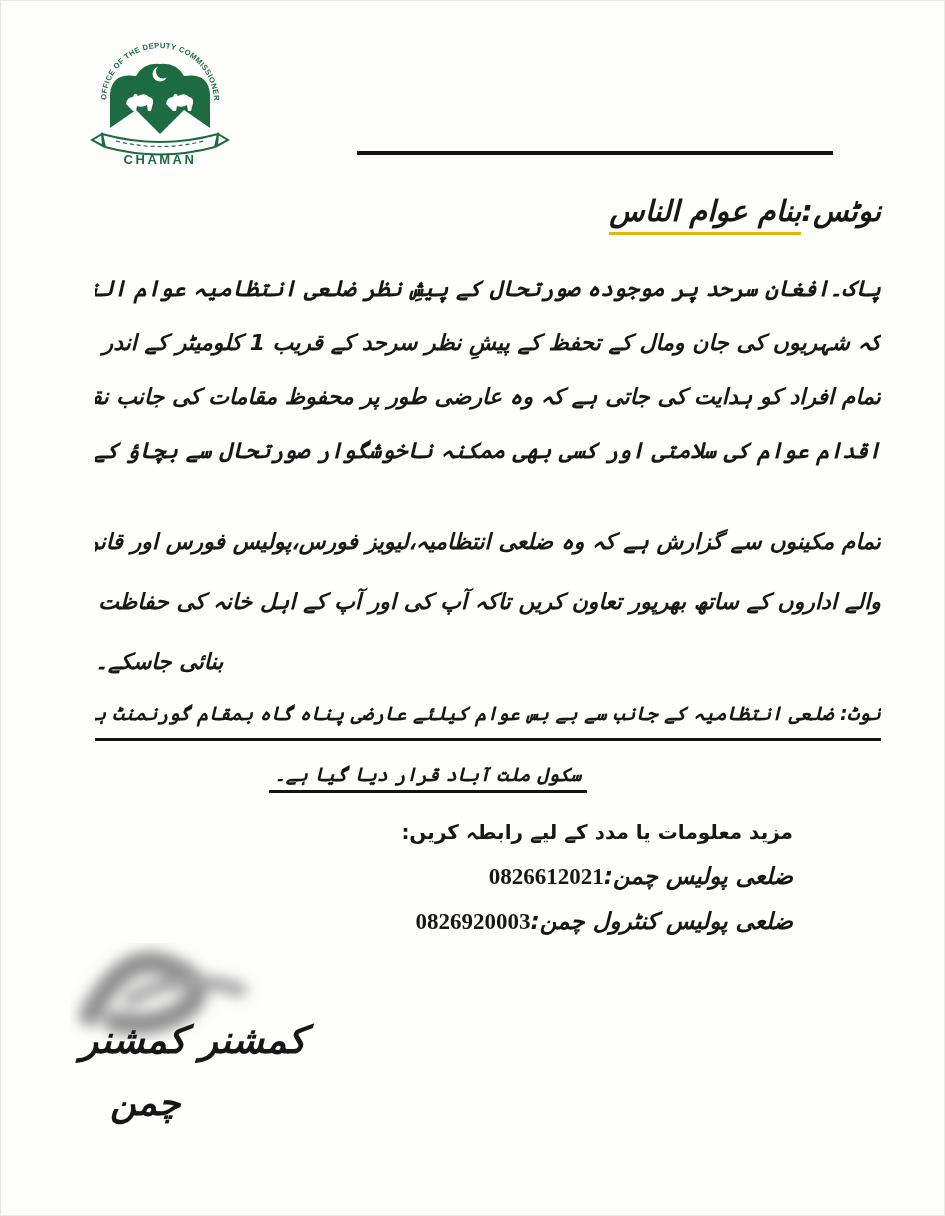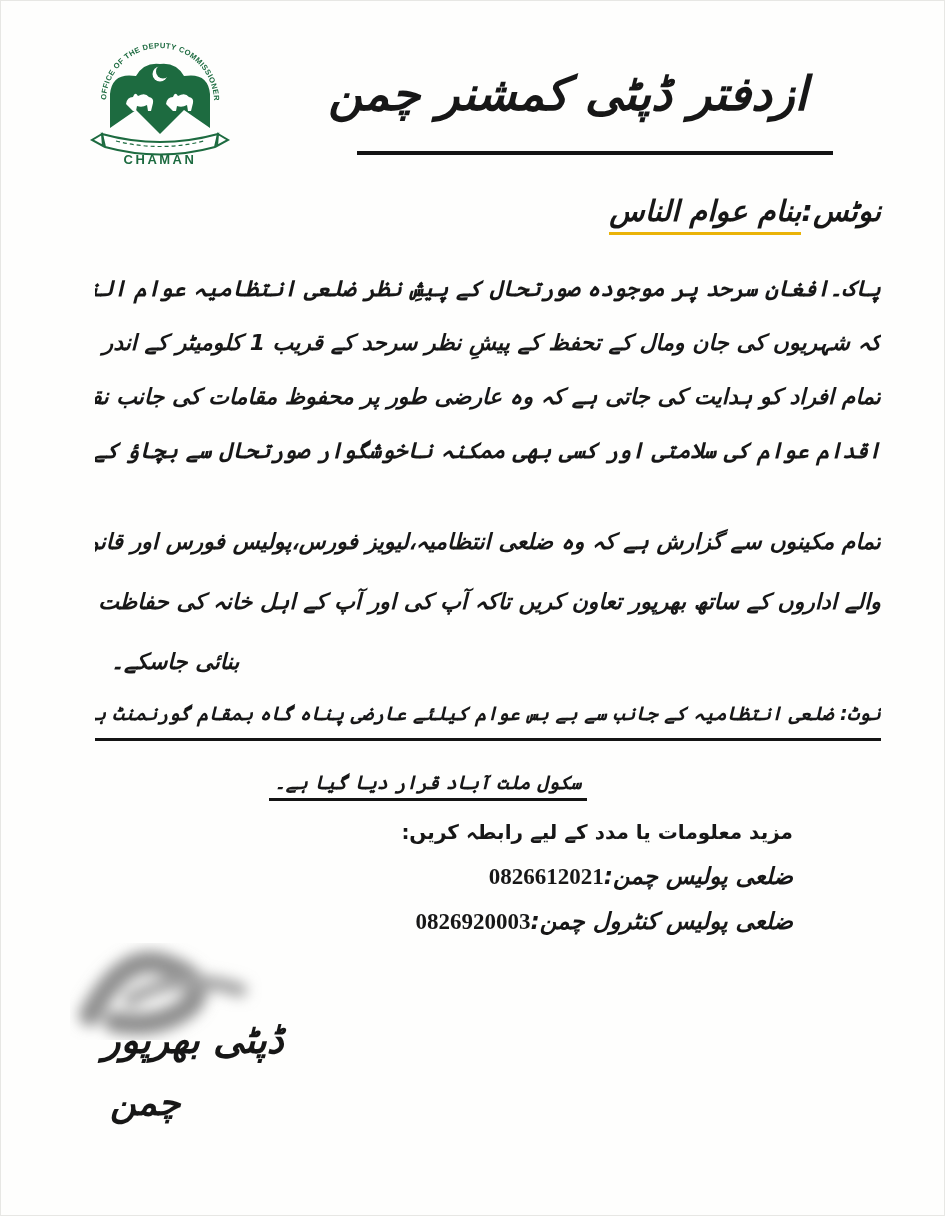--- a/index.html
+++ b/index.html
@@ -34,32 +34,32 @@
   .para{position:absolute;left:95px;width:786px;direction:rtl;}
   .para .ln{
     font-size:22px;font-weight:bold;font-style:italic;
     line-height:54px;height:54px;
     text-align:justify;text-align-last:justify;
     white-space:nowrap;overflow:hidden;
   }
   #para1{top:262px;}
   #para2{top:512px;}
   #para2 .ln{line-height:60px;height:60px;}
-  #para2 .ln.last{text-align:left;text-align-last:left;margin-left:16px;}
+  #para2 .ln.last{text-align:left;text-align-last:left;}
   
   .note{position:absolute;left:95px;top:688px;width:786px;direction:rtl;}
   .note .ln1{
     font-size:19px;font-weight:bold;font-style:italic;
     line-height:50px;height:50px;
     text-align:justify;text-align-last:justify;
     white-space:nowrap;overflow:hidden;
     border-bottom:3px solid #141414;
   }
   .note .ln2{
-    margin-top:24px;text-align:center;position:relative;left:-60px;
+    margin-top:16px;text-align:center;position:relative;left:-60px;
     font-size:19px;font-weight:bold;font-style:italic;line-height:34px;
   }
   .note .ln2 span{border-bottom:3px solid #141414;padding:0 6px 5px;}
   
   .contact{position:absolute;right:152px;top:810px;direction:rtl;text-align:right;}
   .contact .heading{font-size:20px;font-weight:bold;line-height:44px;white-space:nowrap;}
   .contact .entry{font-size:23px;line-height:45px;white-space:nowrap;}
   .contact .entry .lbl{font-weight:bold;font-style:italic;}
   .contact .entry .num{font-weight:bold;font-family:"Liberation Serif","DejaVu Serif",serif;}
   
@@ -108,21 +108,20 @@
         <path d="M16 98 Q74 114 132 98 L129 111 Q74 126 19 111 Z" fill="#ffffff" stroke="#1d6b40" stroke-width="2"></path>
         <path d="M16 98 L6 104 L17 110 Z" fill="#ffffff" stroke="#1d6b40" stroke-width="2"></path>
         <path d="M132 98 L142 104 L131 110 Z" fill="#ffffff" stroke="#1d6b40" stroke-width="2"></path>
         <path d="M30 105 Q74 116 118 105" fill="none" stroke="#1d6b40" stroke-width="1.2" stroke-dasharray="4 3"></path>
       </g>
 
       <text x="74" y="128" text-anchor="middle" font-size="13" font-weight="bold" letter-spacing="2.5" fill="#1d6b40" font-family="Liberation Sans, sans-serif">CHAMAN</text>
     </svg>
   </div>
 
-  <div class="hdr-title">ازدفتر ڈپٹی کمشنر چمن</div>
   <div class="hdr-underline"></div>
 
   <div class="notice">
     <span>نوٹس:</span><span class="addr">بنام عوام الناس</span>
   </div>
 
   <div class="para" id="para1">
     <div class="ln">پاک۔افغان سرحد پر موجودہ صورتحال کے پیشِ نظر ضلعی انتظامیہ عوام الناس کو مطلع کرتی ہے</div>
     <div class="ln">کہ شہریوں کی جان ومال کے تحفظ کے پیشِ نظر سرحد کے قریب 1 کلومیٹر کے اندر رہائش پذیر</div>
     <div class="ln">تمام افراد کو ہدایت کی جاتی ہے کہ وہ عارضی طور پر محفوظ مقامات کی جانب نقل مکانی کریں۔ یہ</div>
@@ -159,16 +158,16 @@
         <path d="M60 70 Q110 40 170 60" fill="none" stroke="#a3a3a3" stroke-width="14" stroke-linecap="round"></path>
       </g>
       <defs>
           <filter id="blurf" x="-30%" y="-30%" width="160%" height="160%">
         <feGaussianBlur stdDeviation="7"></feGaussianBlur>
       </filter>
         </defs>
     </svg>
   </div>
 
-  <div class="sig-l1">ڈپٹی بھرپور</div>
+  <div class="sig-l1">کمشنر کمشنر</div>
   <div class="sig-l2">چمن</div>
 
 </div>
 
 </body></html>

